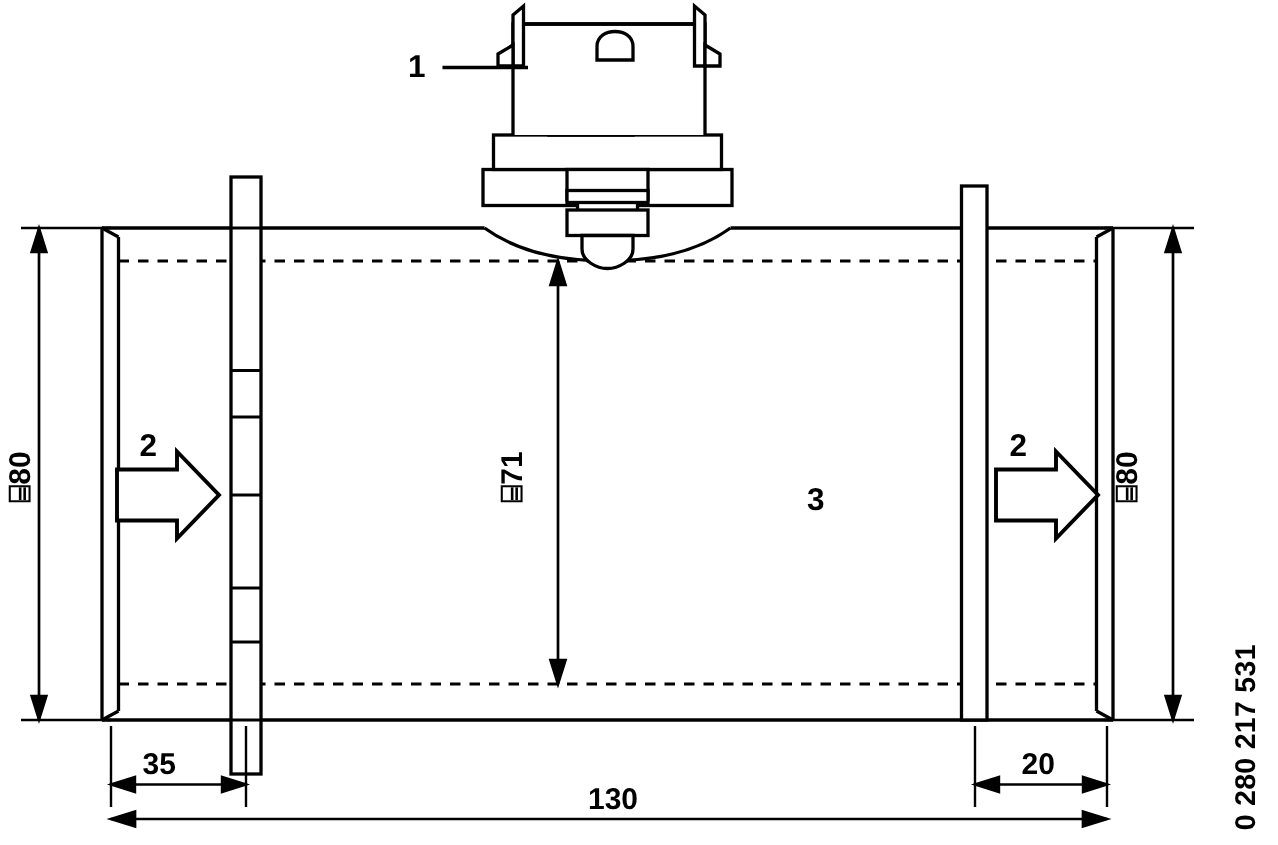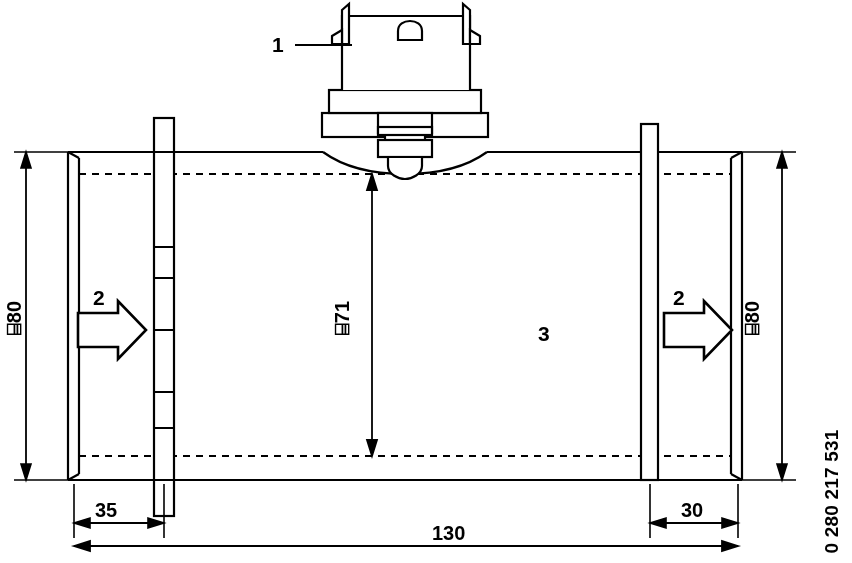--- a/index.html
+++ b/index.html
@@ -194,19 +194,19 @@
   <div class="lbl lbl-callout" style="left:538px; top:323px;">3</div>
 
   <div class="lbl lbl-dim lbl-vert" style="left:-18px; top:308px; width:64px; text-align:center;">⌸80</div>
 
   <div class="lbl lbl-dim lbl-vert" style="left:720px; top:308px; width:64px; text-align:center;">⌸80</div>
 
   <div class="lbl lbl-dim lbl-vert" style="left:310px; top:308px; width:64px; text-align:center;">⌸71</div>
 
   <div class="lbl lbl-dim" style="left:95px; top:500px;">35</div>
 
-  <div class="lbl lbl-dim" style="left:392px; top:523px;margin-left:40px;">130</div>
-
-  <div class="lbl lbl-dim" style="left:681px; top:500px;">30</div>
+  <div class="lbl lbl-dim" style="left:392px; top:523px;">130</div>
+
+  <div class="lbl lbl-dim" style="left:681px; top:500px;">20</div>
 
   <div class="lbl lbl-partno lbl-vert" style="left:757px; top:482px; width:148px; text-align:center;">0 280 217 531</div>
 
 </div>
 
 </body></html>

